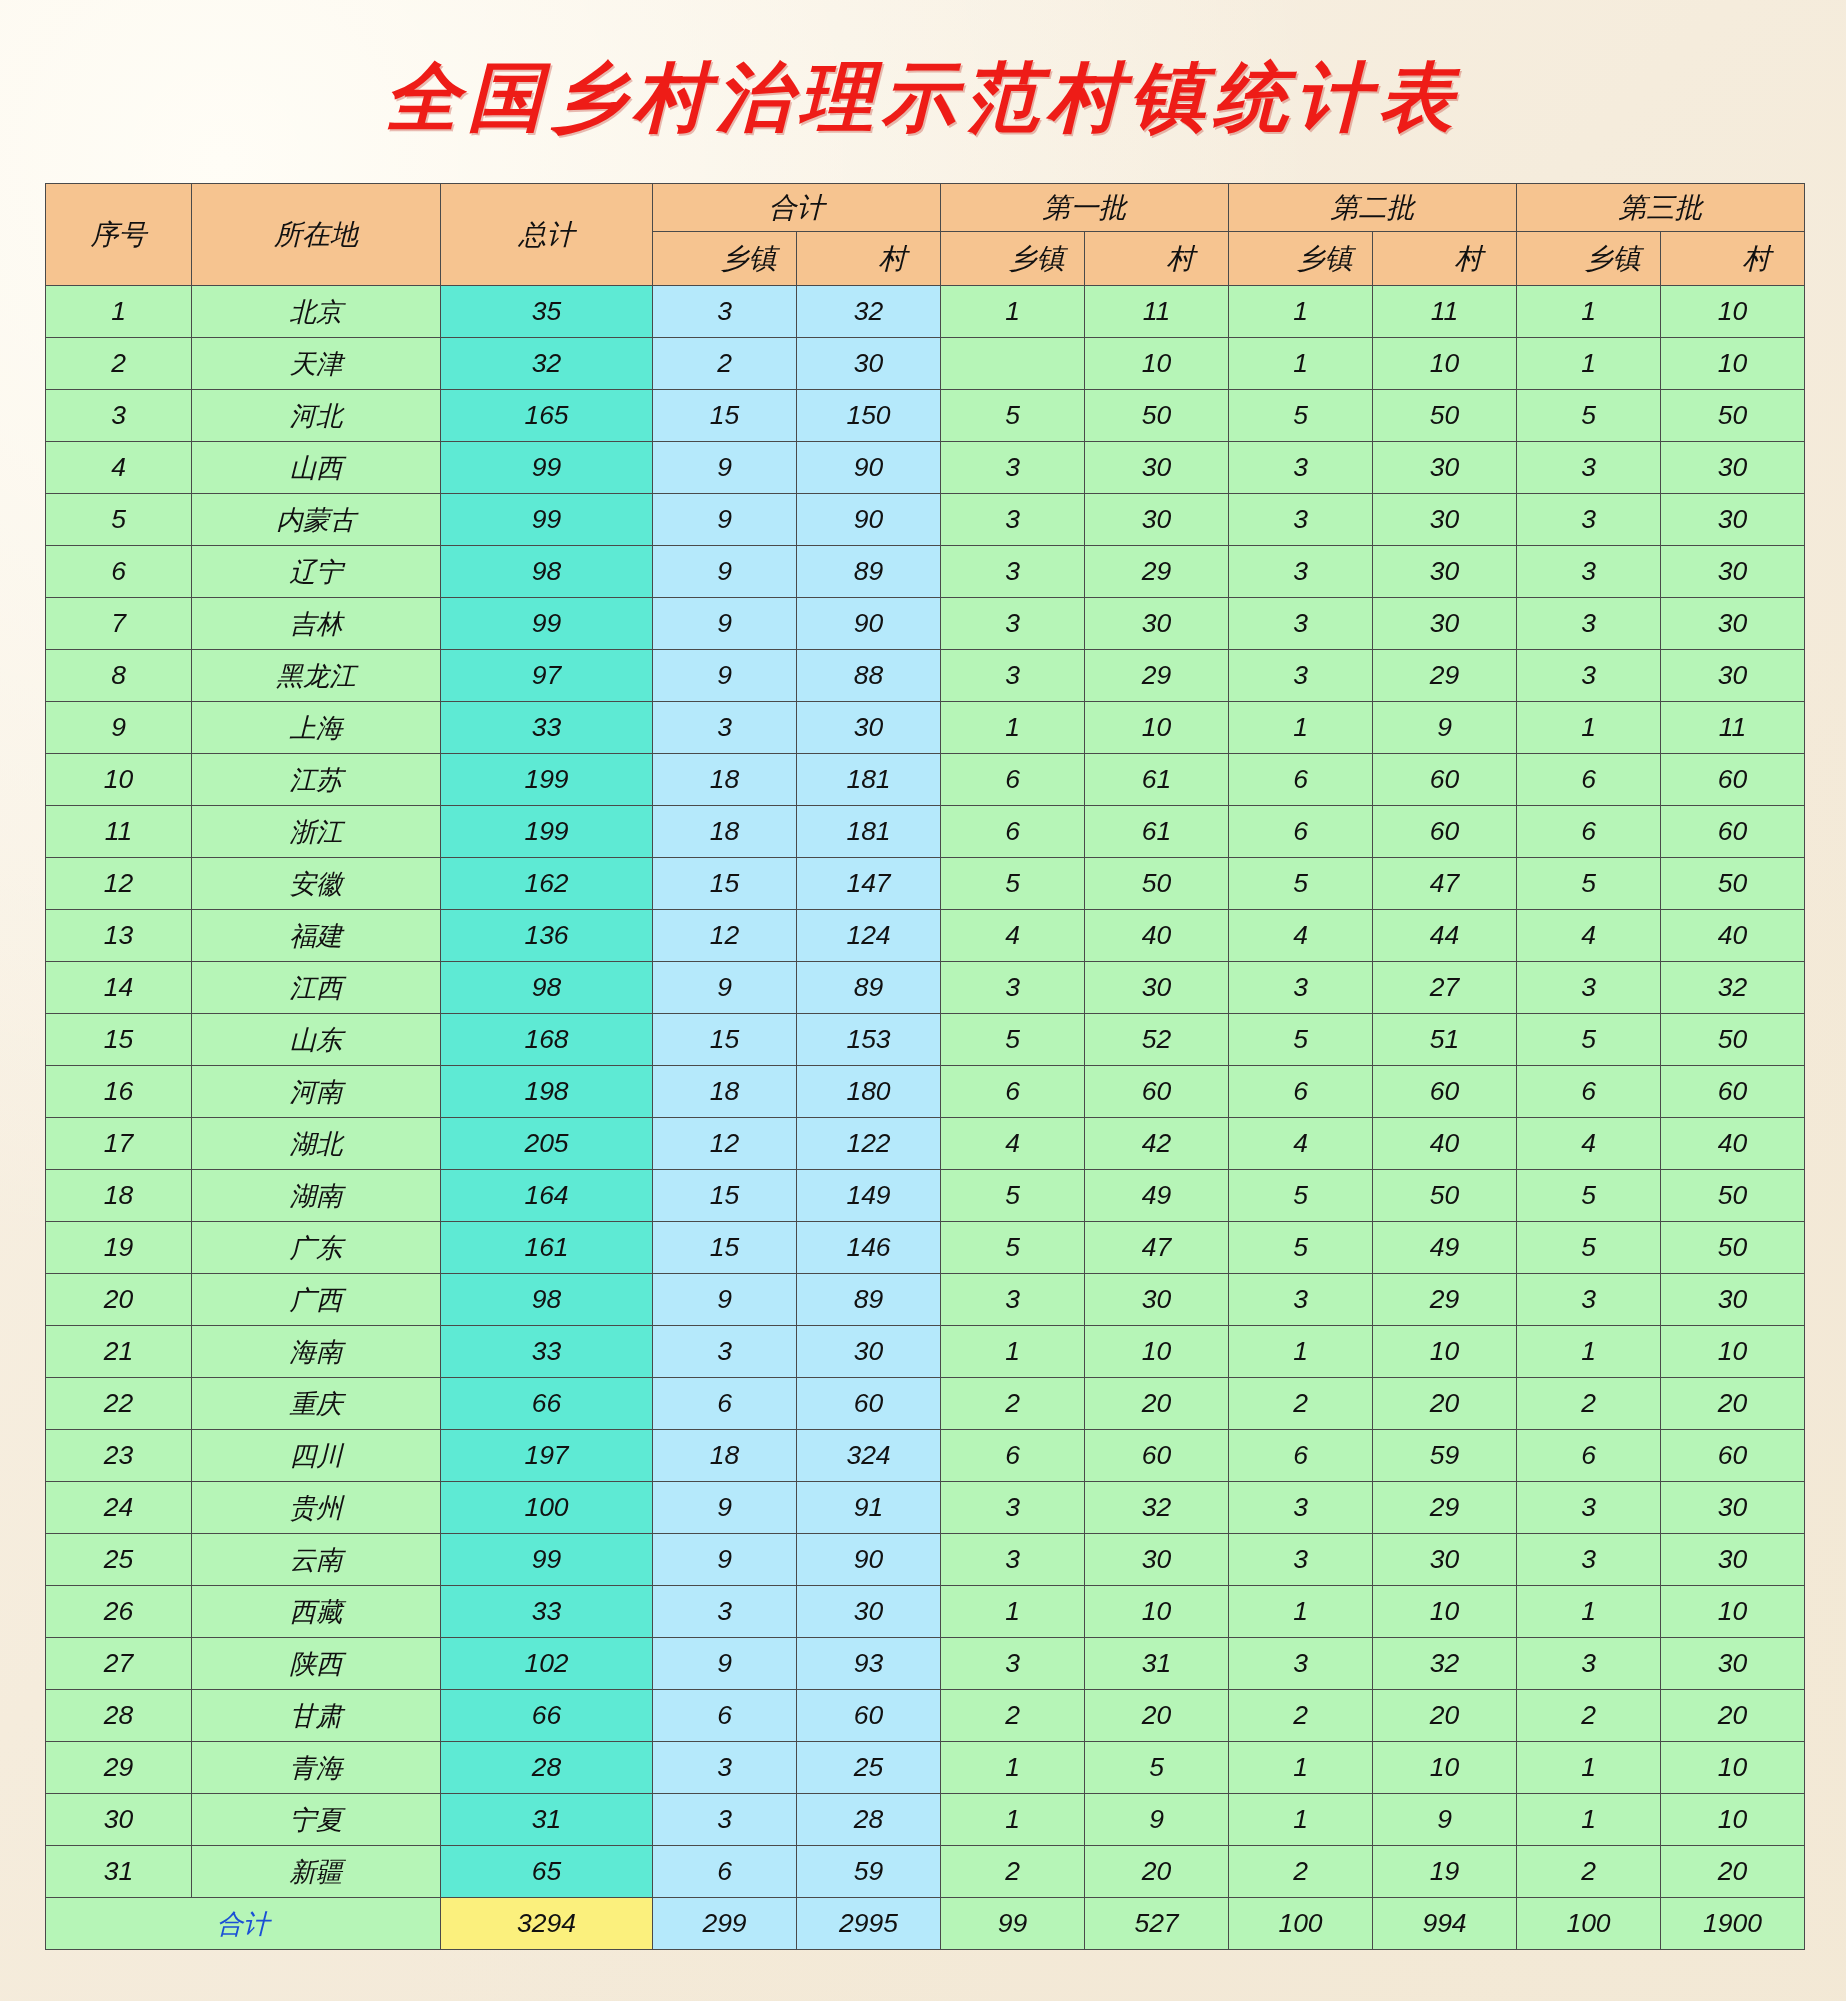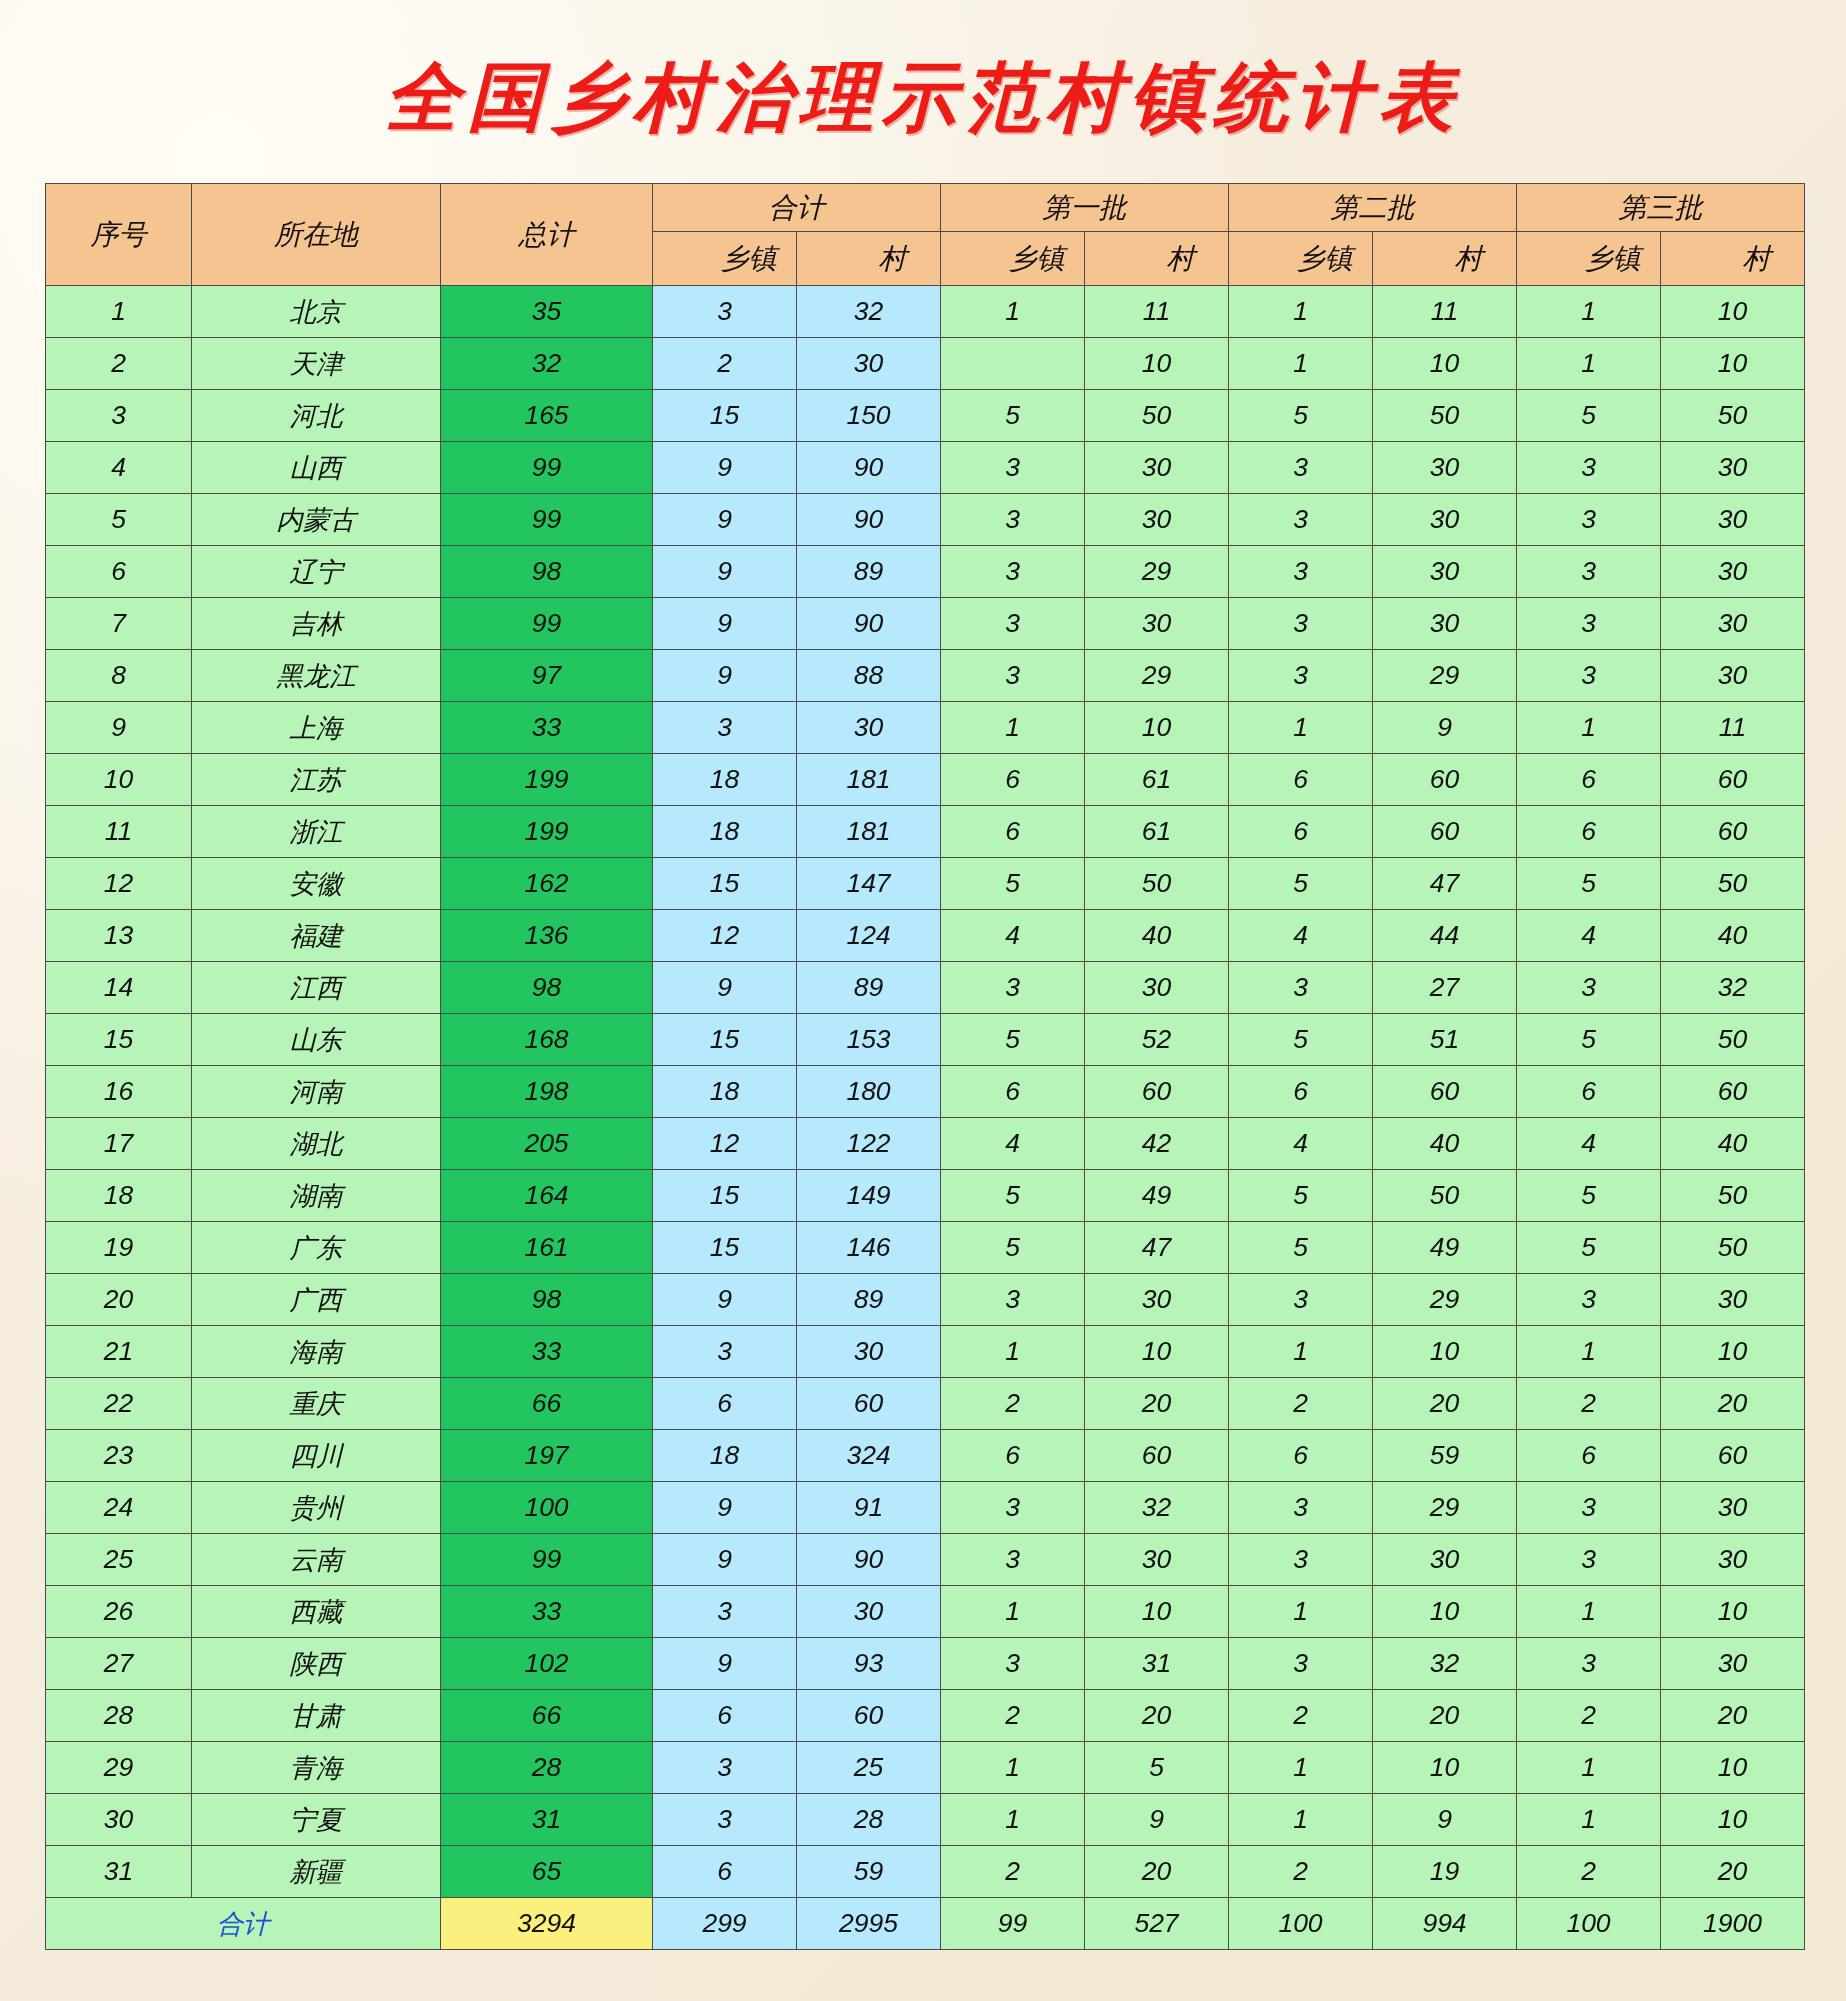--- a/index.html
+++ b/index.html
@@ -63,21 +63,21 @@
     font-size: 28px;
     color: #111;
   }
   thead th.grp { height: 47px; }
   thead th.sub { height: 53px; padding-left: 48px; }
 
   tbody td {
     background: #b6f5b7;
   }
   tbody td.total-col {
-    background: #22c55e;
+    background: #5eead4;
   }
   tbody td.he-col {
     background: #b5e9fb;
   }
   tfoot td {
     background: #b6f5b7;
     height: 53px;
   }
   tfoot td.label {
     color: #1a4fd6;

